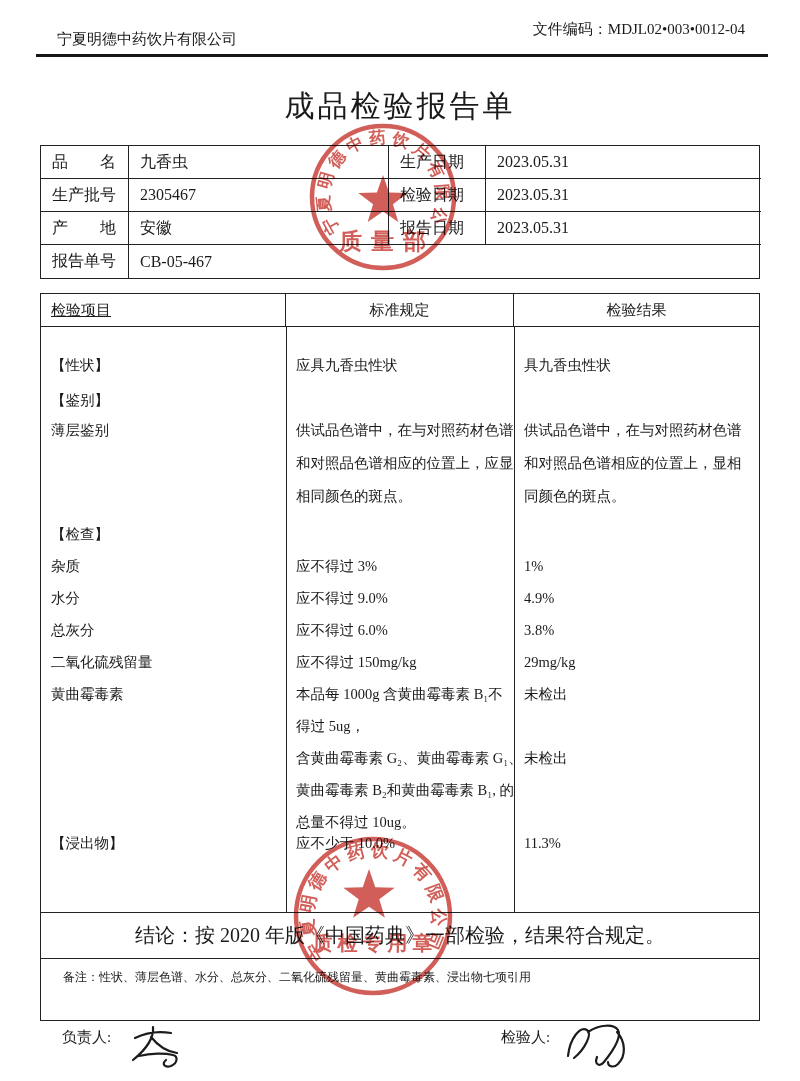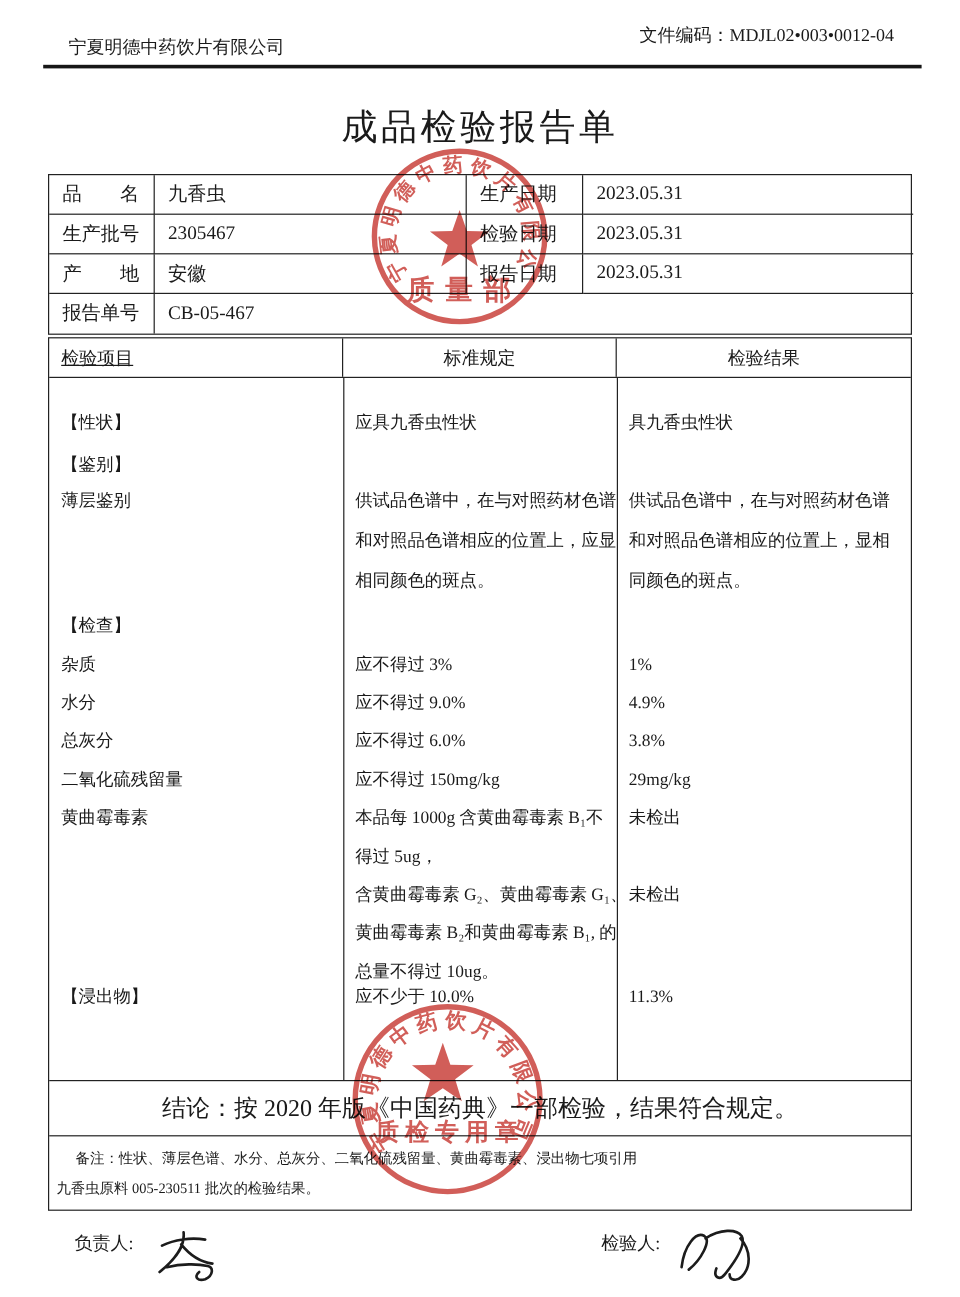--- a/index.html
+++ b/index.html
@@ -24,21 +24,21 @@
   .info-table { position: absolute; top: 145px; left: 40px; width: 720px;
     display: grid; grid-template-columns: 88px 260px 97px 275px; grid-auto-rows: 33px;
     border: 1px solid #222; font-size: 16px; }
   .info-table .cell { border-right: 1px solid #222; border-bottom: 1px solid #222;
     display: flex; align-items: center; padding-left: 11px; white-space: nowrap; }
   .info-table .cell.lastcol { border-right: none; }
   .info-table .cell.lastrow { border-bottom: none; }
   .info-table .cell.span3 { grid-column: 2 / 5; border-right: none; }
   
   .main-table { position: absolute; top: 277px; left: 40px; width: 720px;
-    border: 1px solid #222; margin-top: 4px; font-size: 14.5px; }
+    border: 1px solid #222; margin-top: 16px; font-size: 14.5px; }
   .mt-header { display: flex; height: 33px; border-bottom: 1px solid #222; font-size: 15px; }
   .mt-header .h { display: flex; align-items: center; }
   .mt-header .h0 { width: 245px; border-right: 1px solid #222; padding-left: 10px; }
   .mt-header .h0 span { text-decoration: underline; }
   .mt-header .h1 { width: 228px; border-right: 1px solid #222; justify-content: center; }
   .mt-header .h2 { width: 245px; justify-content: center; }
   .mt-body { position: relative; height: 585px; }
   .divider { position: absolute; top: 0; bottom: 0; width: 1px; background: #222; }
   .d1 { left: 245px; } .d2 { left: 473px; }
   .ln { position: absolute; white-space: nowrap; line-height: 20px; }
@@ -143,21 +143,20 @@
       <div class="ln c2" style="top:421px">未检出</div>
       <div class="ln c2" style="top:506px">11.3%</div>
     </div>
 
     <div class="mt-conclusion">
       <span>结论：按 2020 年版《中国药典》一部检验，结果符合规定。</span>
     </div>
 
     <div class="mt-notes">
       <div class="n1">备注：性状、薄层色谱、水分、总灰分、二氧化硫残留量、黄曲霉毒素、浸出物七项引用</div>
-      <div class="n2">九香虫原料 005-230511 批次的检验结果。</div>
     </div>
   </div>
 
   <div class="sig-row">
     <div class="sig-group sg1">
       <span class="sig-label">负责人:</span>
       <svg class="sig-svg" width="86" height="54" viewBox="0 0 86 54">
         <path d="M14 18 C24 13 38 11 50 13 M32 7 C33 17 28 27 12 40 M30 17 C38 27 48 32 56 33 M18 36 C30 33 44 33 52 35 C57 36 57 43 50 46 C44 48 40 44 45 40"></path>
       </svg>
     </div>

